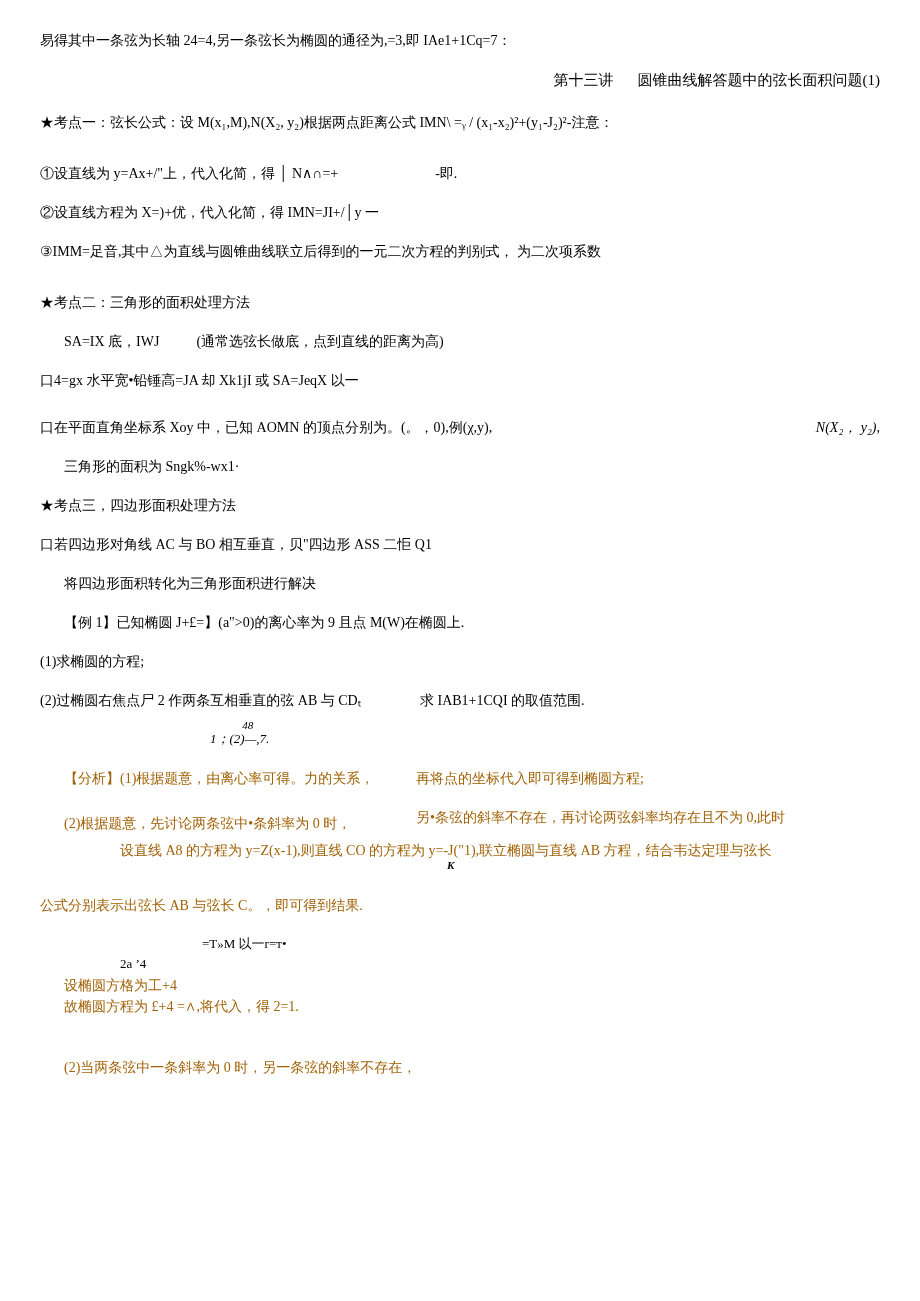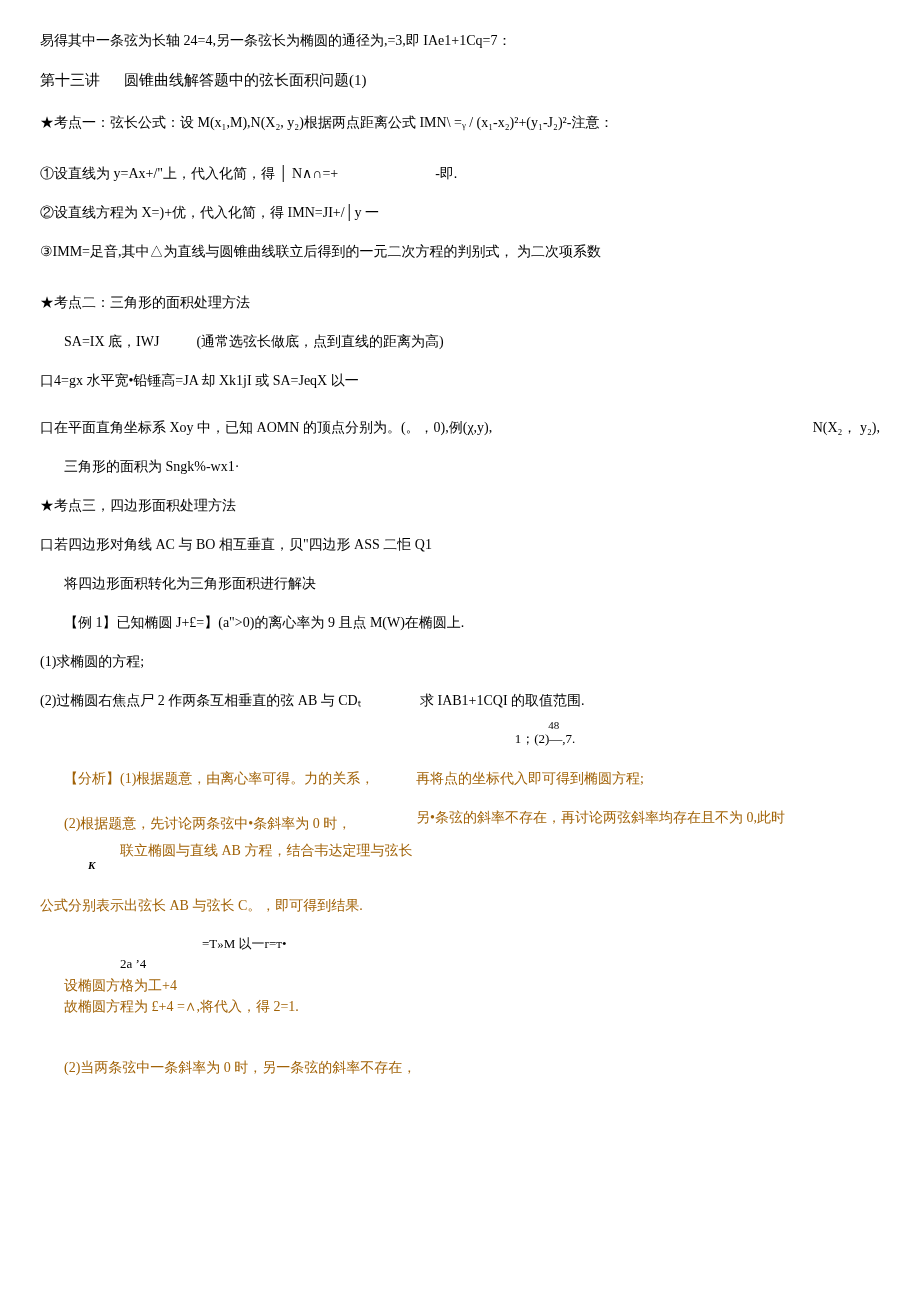--- a/index.html
+++ b/index.html
@@ -6,28 +6,28 @@
     margin: 0;
     padding: 30px 40px;
     font-family: "SimSun", "Microsoft YaHei", serif;
     font-size: 14px;
     line-height: 1.5;
     color: #000;
     background: #fff;
     width: 840px;
   }
   .block { margin-bottom: 18px; }
-  .title { text-align: left; font-size: 15px; margin-top: 4px; margin-bottom: 20px; }
+  .title { text-align: right; font-size: 15px; margin-top: 4px; margin-bottom: 20px; }
   .title .gap { display: inline-block; width: 24px; }
   .indent { padding-left: 24px; }
   .red { color: #a16207; }
   .flex-row { display: flex; }
   .flex-left { flex: 1; }
   .flex-right { flex: 0 0 auto; }
-  .center-small { text-align: center; font-size: 13px; margin: 4px 0 20px 170px; }
+  .center-small { text-align: left; font-size: 13px; margin: 4px 0 20px 170px; font-style: italic; }
   .formula-block { margin-left: 80px; font-size: 13px; }
   .formula-block .line2 { margin-left: 82px; }
   .formula-block .line3 { }
 </style>
 </head>
 <body>
 
 <div class="block">易得其中一条弦为长轴 24=4,另一条弦长为椭圆的通径为,=3,即 IAe1+1Cq=7：</div>
 
 <div class="title">
@@ -54,21 +54,21 @@
   <span>SA=IX 底，IWJ</span>
   <span style="display:inline-block; width:30px"></span>
   <span>(通常选弦长做底，点到直线的距离为高)</span>
 </div>
 
 <div class="block">口4=gx 水平宽•铅锤高=JA 却 Xk1jI 或 SA=JeqX 以一</div>
 <div style="height:8px"></div>
 
 <div class="block flex-row">
   <span class="flex-left">口在平面直角坐标系 Xoy 中，已知 AOMN 的顶点分别为。(。，0),例(χ,y),</span>
-  <span class="flex-right" style="">N(X₂， y₂),</span>
+  <span class="flex-right" style="font-style:italic;">N(X₂， y₂),</span>
 </div>
 
 <div class="block indent">三角形的面积为 Sngk%-wx1·</div>
 
 <div class="block">★考点三，四边形面积处理方法</div>
 
 <div class="block">口若四边形对角线 AC 与 BO 相互垂直，贝"四边形 ASS 二怇 Q1</div>
 
 <div class="block indent">将四边形面积转化为三角形面积进行解决</div>
 
@@ -92,21 +92,21 @@
   <span class="red" style="flex:0 0 352px;">【分析】(1)根据题意，由离心率可得。力的关系，</span>
   <span class="red">再将点的坐标代入即可得到椭圆方程;</span>
 </div>
 
 <div class="block flex-row indent" style="margin-bottom:6px;">
   <span class="red" style="flex:0 0 352px;margin-top:6px;">(2)根据题意，先讨论两条弦中•条斜率为 0 时，</span>
   <span class="red">另•条弦的斜率不存在，再讨论两弦斜率均存在且不为 0,此时</span>
 </div>
 
 <div class="block" style="padding-left:80px;">
-  <span style="position:relative;"><span style="position:absolute; left:-32px; top:14px; font-style:italic; font-weight:bold; font-size:11px;">K</span></span><span class="red">联立椭圆与直线 AB 方程，结合韦达定理与弦长</span>
+  <span class="red">设直线 A8 的方程为 y=Z(x-1),则直线 CO 的方程为 y=-J("1),</span><span style="position:relative;"><span style="position:absolute; left:-32px; top:14px; font-style:italic; font-weight:bold; font-size:11px;">K</span></span><span class="red">联立椭圆与直线 AB 方程，结合韦达定理与弦长</span>
 </div>
 <div style="height:16px"></div>
 
 <div class="block red">公式分别表示出弦长 AB 与弦长 C。，即可得到结果.</div>
 
 <div class="formula-block">
   <div class="line2">=T»M 以一r=т•</div>
   <div class="line3">2a ʼ4</div>
 </div>
 

